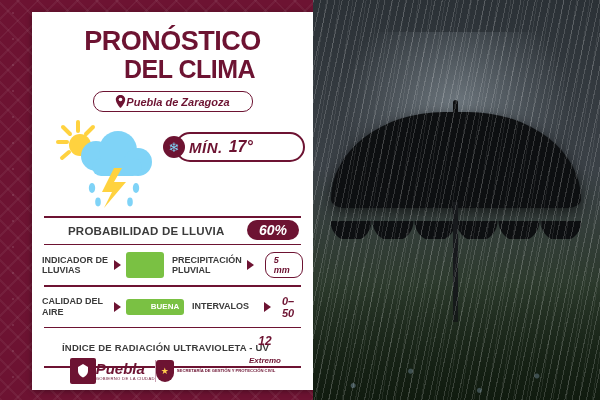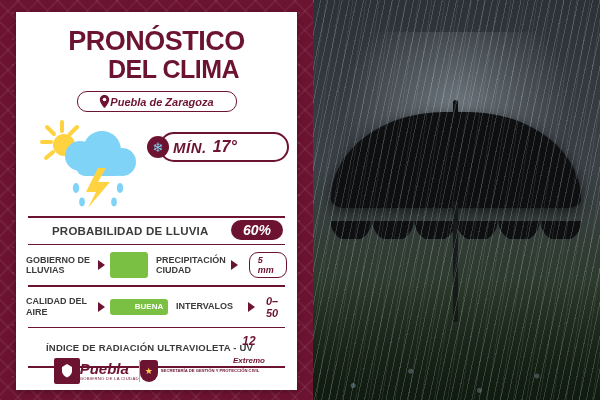--- a/index.html
+++ b/index.html
@@ -34,21 +34,21 @@
   .pattern-dots {
     position: absolute;
     inset: 0;
     background-image: radial-gradient(rgba(255,255,255,0.10) 1.4px, transparent 1.5px);
     background-size: 26px 26px;
   }
 
   
   .card {
     position: absolute;
-    left: 16px; top: 12px;
+    left: 32px; top: 12px;
     width: 281px;
     height: 378px;
     background: #ffffff;
     box-shadow: 0 1px 6px rgba(0,0,0,0.35);
     overflow: hidden;
   }
 
   
   .title-block {
     margin-top: 16px;
@@ -509,24 +509,24 @@
         <div class="sep"></div>
 
         <div class="row row-rain">
           <span class="rain-label">PROBABILIDAD DE LLUVIA</span>
           <span class="pct-badge">60%</span>
         </div>
 
         <div class="sep"></div>
 
         <div class="row row-two">
-          <span class="cell-label">GOBIERNO DE LLUVIAS</span>
+          <span class="cell-label">INDICADOR DE LLUVIAS</span>
           <span class="arrow"></span>
           <span class="green-chip"></span>
-          <span class="cell-label" style="margin-left:8px;">PRECIPITACIÓN CIUDAD</span>
+          <span class="cell-label" style="margin-left:8px;">PRECIPITACIÓN PLUVIAL</span>
           <span class="arrow"></span>
           <span class="val-box">5 mm</span>
         </div>
 
         <div class="sep"></div>
 
         <div class="row row-two">
           <span class="cell-label">CALIDAD DEL AIRE</span>
           <span class="arrow"></span>
           <span class="green-chip small">BUENA</span>

